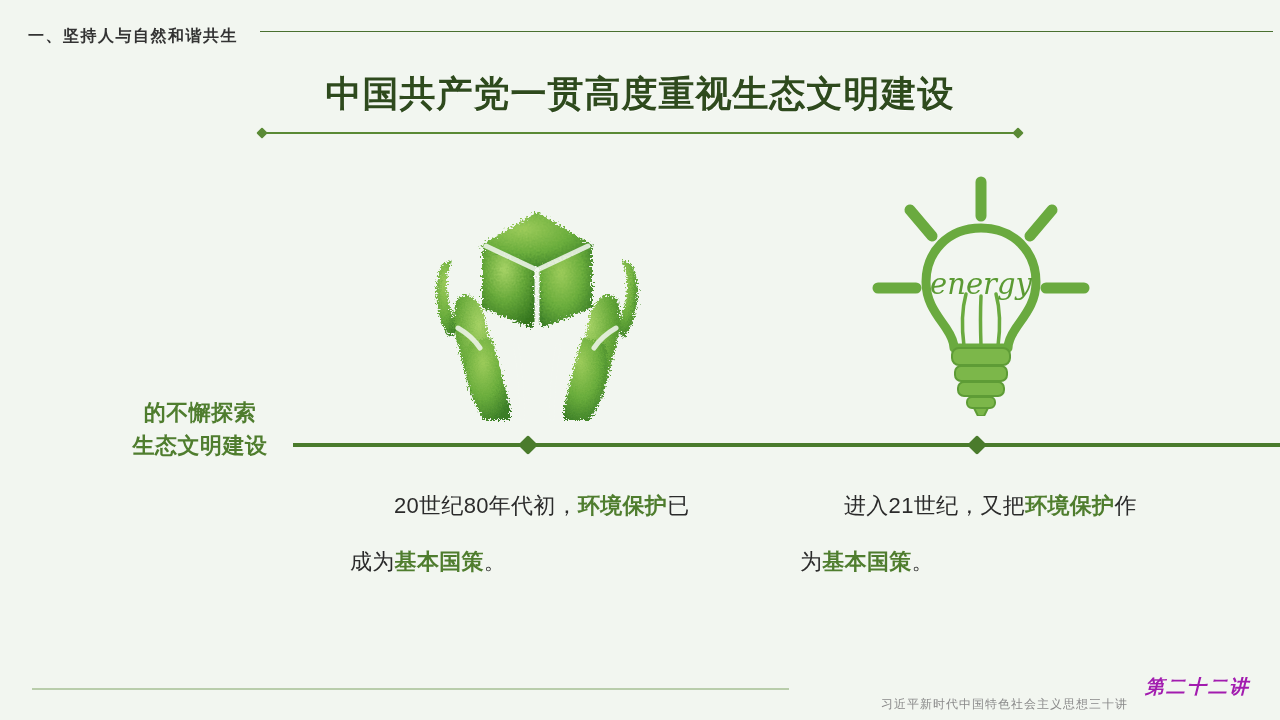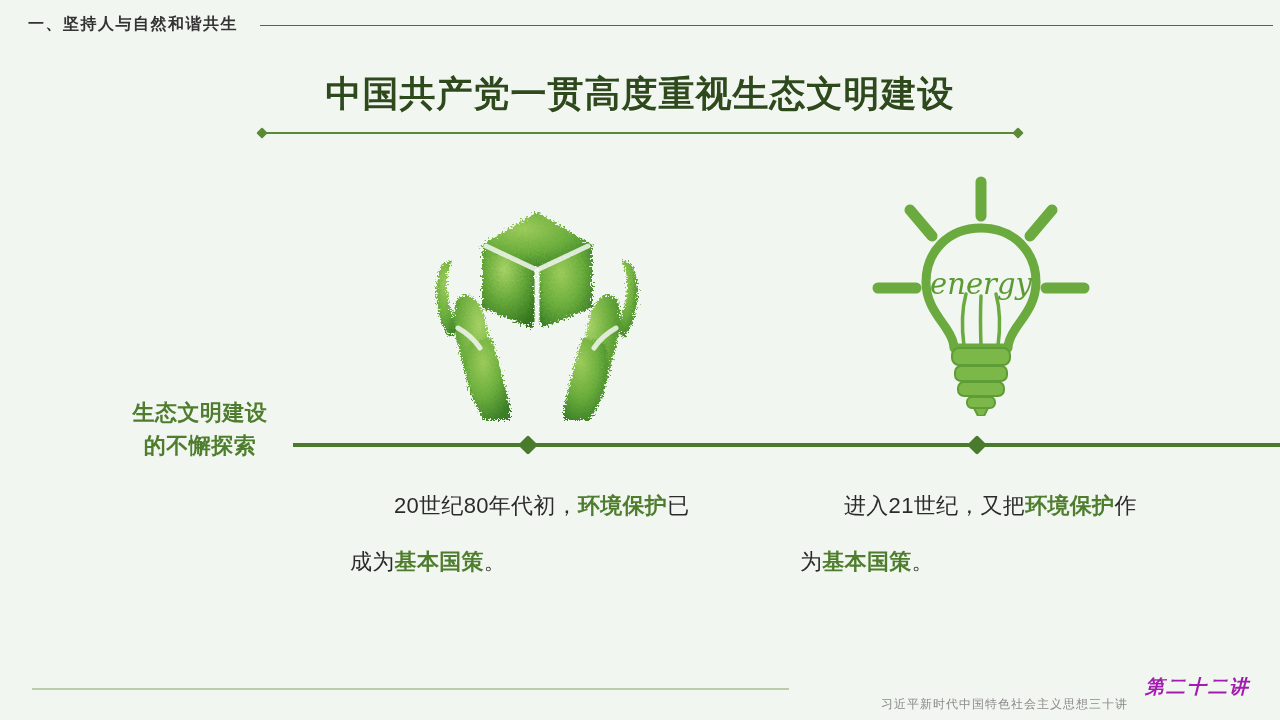--- a/index.html
+++ b/index.html
@@ -30,20 +30,21 @@
     display: flex;
     align-items: center;
     width: 1245px;
   }
   .section-header-text {
     font-size: 16px;
     font-weight: bold;
     color: #333333;
     letter-spacing: 1.5px;
     white-space: nowrap;
+    margin-top: 12px;
   }
   .section-header-rule {
     flex: 1;
     height: 1px;
     background: #4a7030;
     margin-left: 22px;
     margin-top: 2px;
   }
 
   
@@ -198,22 +199,22 @@
   <div class="title-block">
     <div class="slide-title">中国共产党一贯高度重视生态文明建设</div>
     <div class="title-underline">
       <span class="dot left"></span>
       <span class="bar"></span>
       <span class="dot right"></span>
     </div>
   </div>
 
   <div class="stage-label">
+    <div>的不懈探索</div>
     <div>生态文明建设</div>
-    <div>的不懈探索</div>
   </div>
 
   <div class="timeline">
     <div class="timeline-bar"></div>
     <div class="timeline-node n1"></div>
     <div class="timeline-node n2"></div>
   </div>
 
   <div class="illus illus-hands">
     <svg width="280" height="232" viewBox="0 0 280 232" xmlns="http://www.w3.org/2000/svg">

